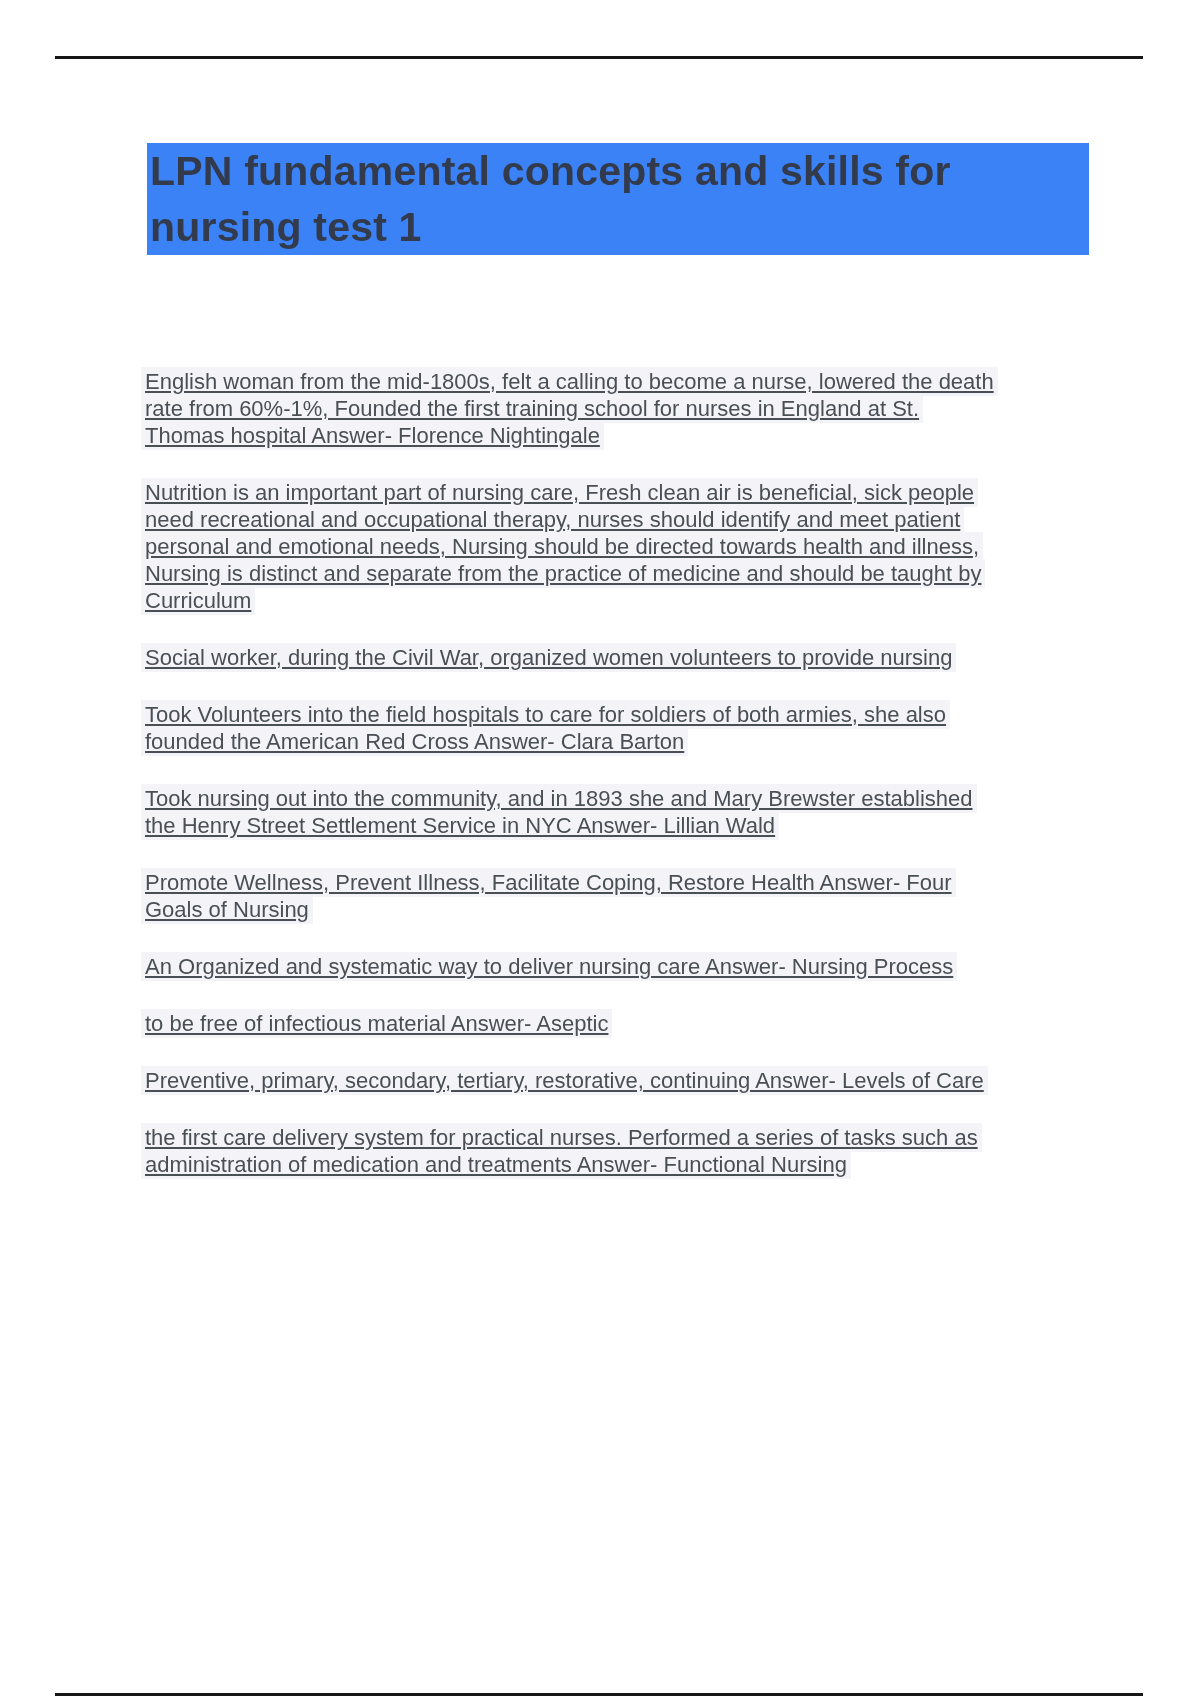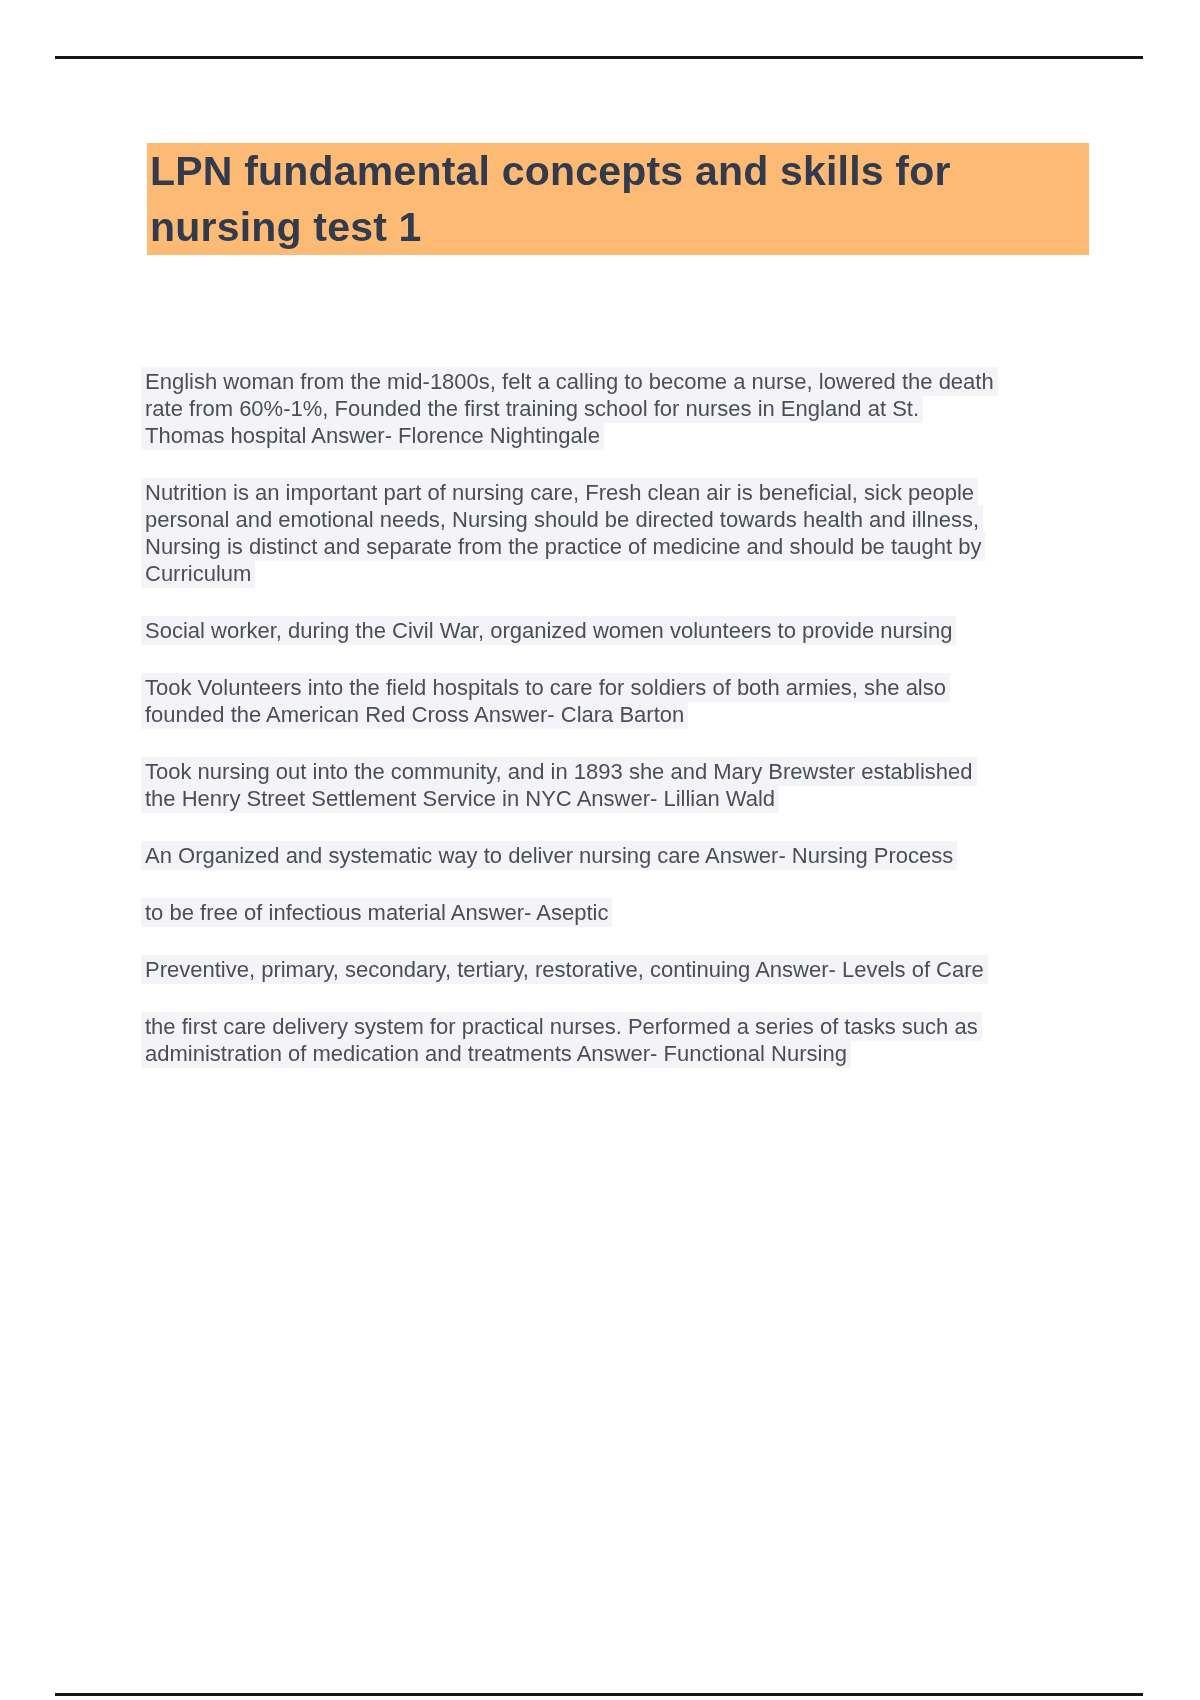--- a/index.html
+++ b/index.html
@@ -18,21 +18,21 @@
     height: 3px;
     background: #161616;
   }
   .rule-top { top: 56px; }
   .rule-bottom { top: 1693px; }
   .title-block {
     position: absolute;
     left: 147px;
     top: 143px;
     width: 942px;
-    background: #fdba74;
+    background: #3b82f6;
     color: #323a4b;
     font-weight: bold;
     font-size: 41px;
     line-height: 56px;
     letter-spacing: 0.2px;
   }
   .title-line { white-space: nowrap; padding-left: 3px; }
   .content {
     position: absolute;
     left: 141px;
@@ -41,20 +41,21 @@
     font-size: 22px;
     line-height: 27px;
     color: #4a4f56;
   }
   .paragraph { margin: 0 0 30px 0; }
   .paragraph:last-child { margin-bottom: 16px; }
   .line { white-space: nowrap; height: 27px; }
   .hl {
     background: #f4f4f8;
     padding: 2px 4px;
+    text-decoration: underline;
   }
 </style>
 </head>
 <body>
 
 <div class="rule rule-top"></div>
 
 <div class="title-block">
   <div class="title-line">LPN fundamental concepts and skills for</div>
   <div class="title-line">nursing test 1</div>
@@ -63,39 +64,44 @@
 <div class="content">
 
   <div class="paragraph">
     <div class="line"><span class="hl">English woman from the mid-1800s, felt a calling to become a nurse, lowered the death</span></div>
     <div class="line"><span class="hl">rate from 60%-1%, Founded the first training school for nurses in England at St.</span></div>
     <div class="line"><span class="hl">Thomas hospital Answer- Florence Nightingale</span></div>
   </div>
 
   <div class="paragraph">
     <div class="line"><span class="hl">Nutrition is an important part of nursing care, Fresh clean air is beneficial, sick people</span></div>
+    <div class="line"><span class="hl">need recreational and occupational therapy, nurses should identify and meet patient</span></div>
     <div class="line"><span class="hl">personal and emotional needs, Nursing should be directed towards health and illness,</span></div>
     <div class="line"><span class="hl">Nursing is distinct and separate from the practice of medicine and should be taught by</span></div>
     <div class="line"><span class="hl">Curriculum</span></div>
   </div>
 
   <div class="paragraph">
     <div class="line"><span class="hl">Social worker, during the Civil War, organized women volunteers to provide nursing</span></div>
   </div>
 
   <div class="paragraph">
     <div class="line"><span class="hl">Took Volunteers into the field hospitals to care for soldiers of both armies, she also</span></div>
     <div class="line"><span class="hl">founded the American Red Cross Answer- Clara Barton</span></div>
   </div>
 
   <div class="paragraph">
     <div class="line"><span class="hl">Took nursing out into the community, and in 1893 she and Mary Brewster established</span></div>
     <div class="line"><span class="hl">the Henry Street Settlement Service in NYC Answer- Lillian Wald</span></div>
   </div>
 
+  <div class="paragraph">
+    <div class="line"><span class="hl">Promote Wellness, Prevent Illness, Facilitate Coping, Restore Health Answer- Four</span></div>
+    <div class="line"><span class="hl">Goals of Nursing</span></div>
+  </div>
 
   <div class="paragraph">
     <div class="line"><span class="hl">An Organized and systematic way to deliver nursing care Answer- Nursing Process</span></div>
   </div>
 
 
 
   <div class="paragraph">
     <div class="line"><span class="hl">to be free of infectious material Answer- Aseptic</span></div>
   </div>

